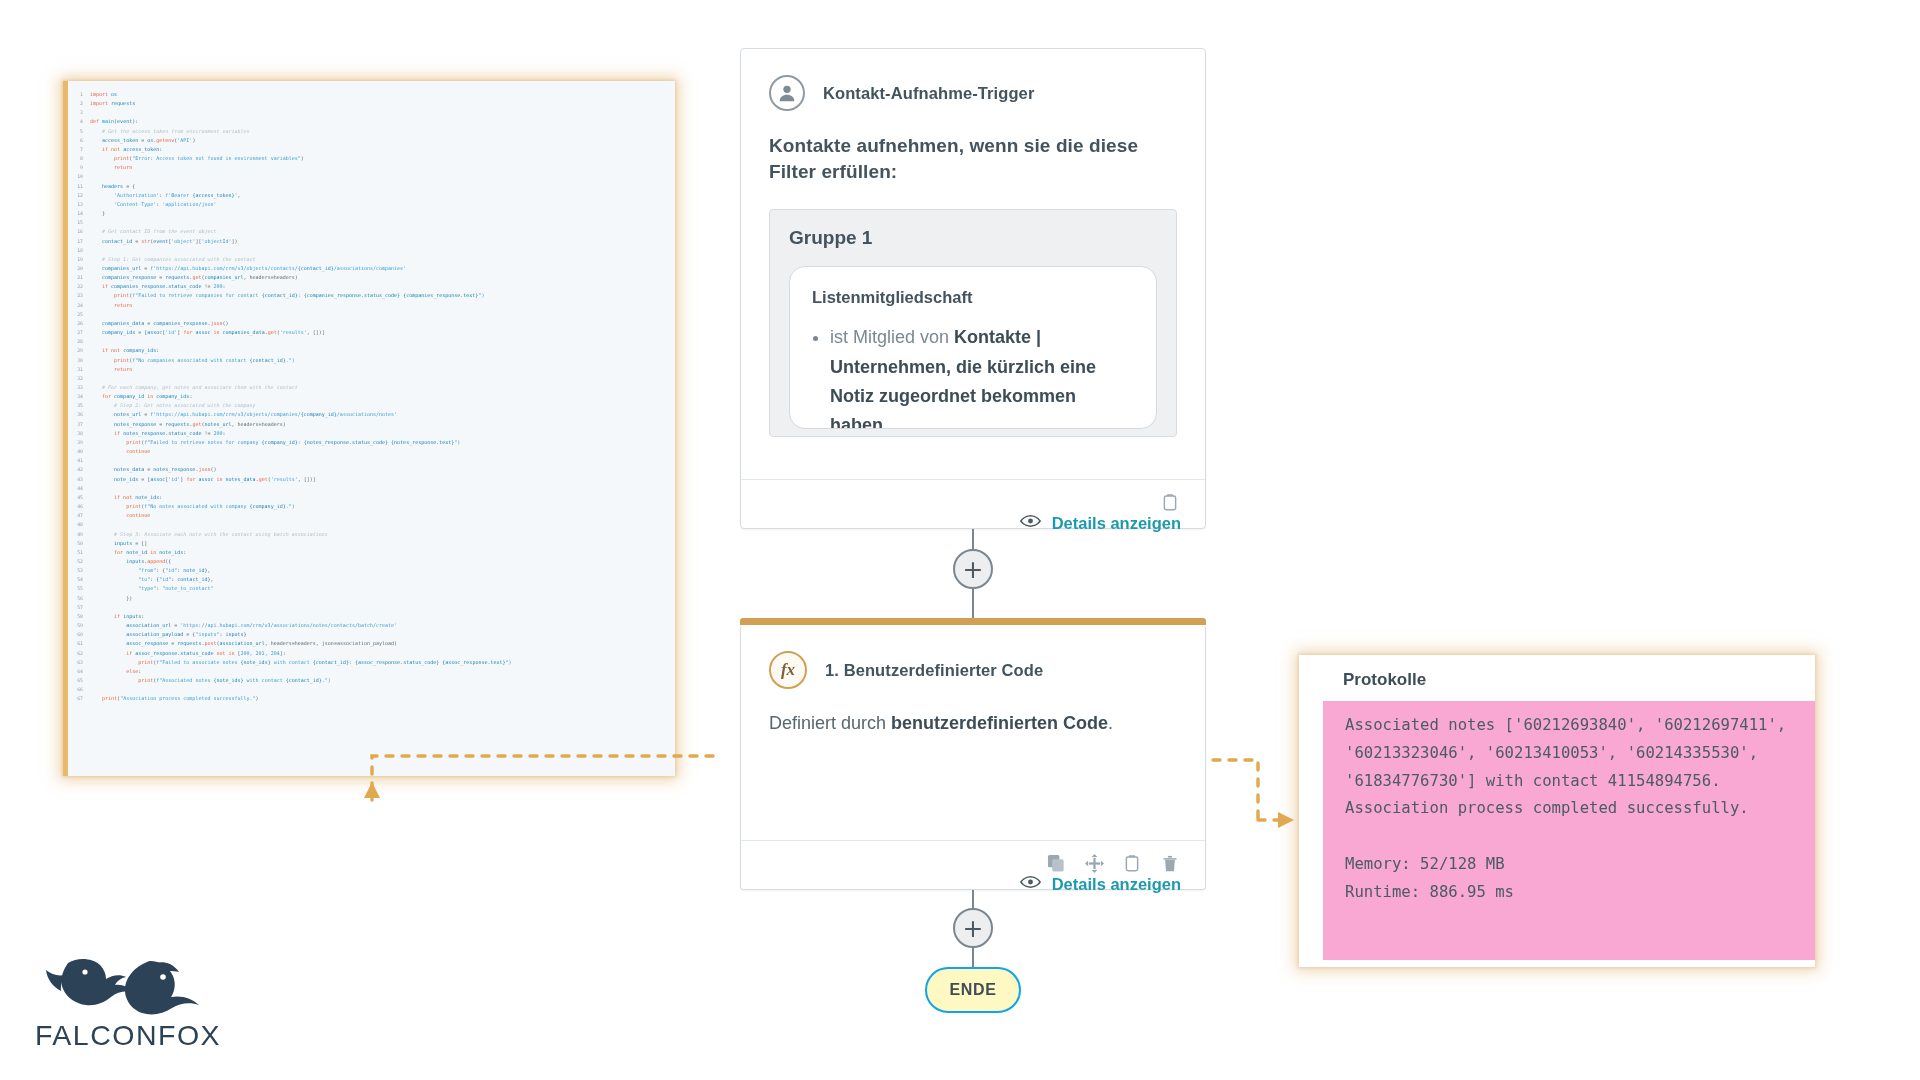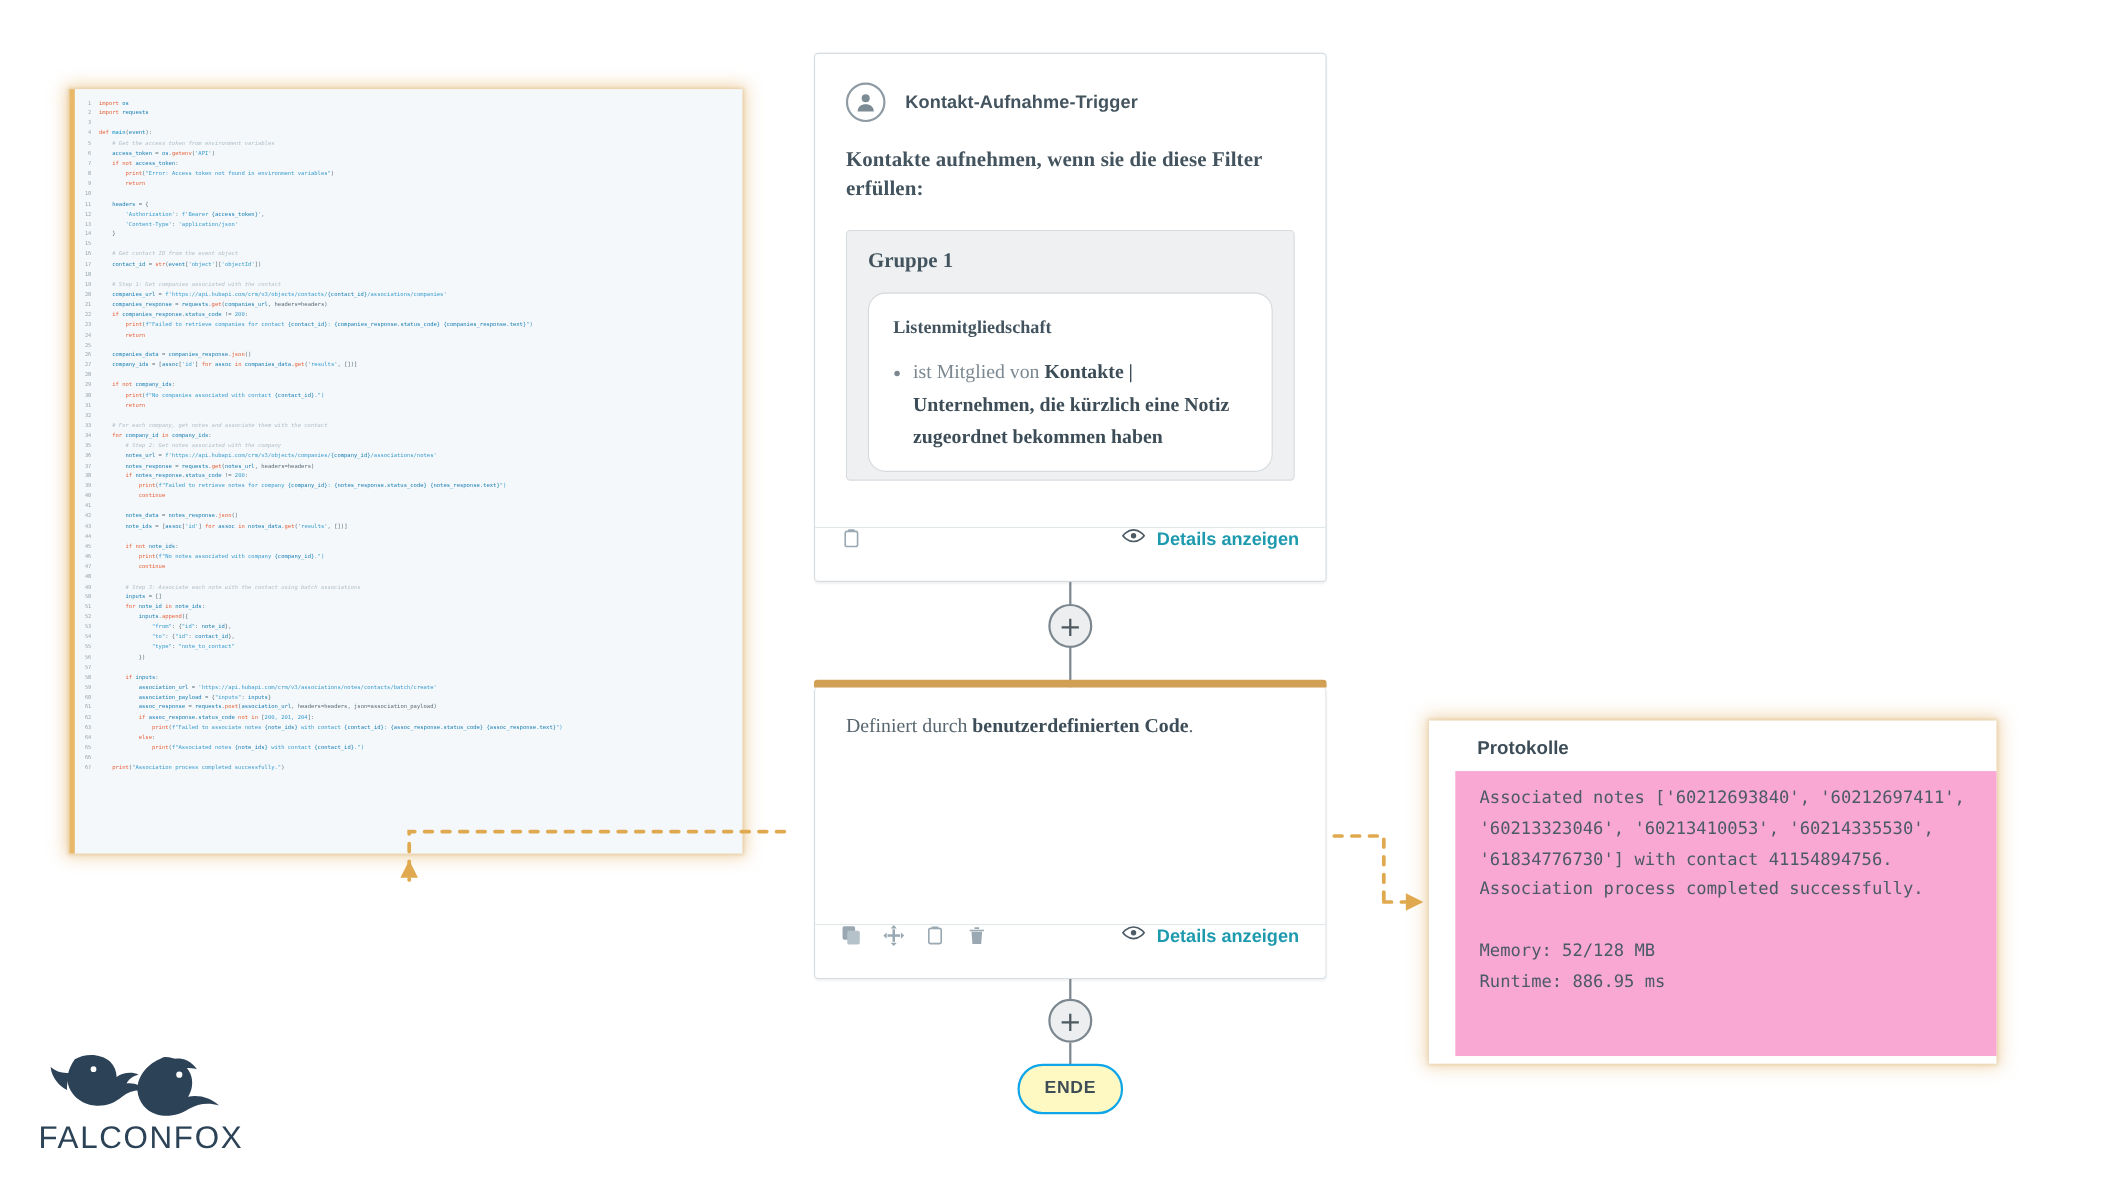--- a/index.html
+++ b/index.html
@@ -81,21 +81,21 @@
     width: 38px; height: 38px; border-radius: 50%;
     border: 2px solid #d1a054;
     background: #fdfaf4;
     display: flex; align-items: center; justify-content: center;
     flex: 0 0 auto;
     font-family: "Liberation Serif", serif;
     font-style: italic; font-size: 17px; color: #7b6238; font-weight: 700;
   }
   .card-title { font-size: 16.5px; font-weight: 700; color: #43545f; letter-spacing: 0.1px; }
 
-  .card-body { padding: 22px 28px 0 28px; font-family: Liberation Serif, serif; }
+  .card-body { padding: 22px 28px 0 28px; }
   .body-heading {
     font-size: 19px; font-weight: 700; color: #43545f;
     line-height: 1.38; letter-spacing: 0.1px;
   }
   .body-text { font-size: 18px; color: #58666f; line-height: 1.4; }
   .body-text b { color: #3d4d57; }
 
   .group-box {
     margin: 24px 0 0 0;
     background: #eef0f1;
@@ -118,21 +118,21 @@
   .filter-list { margin: 16px 0 0 18px; }
   .filter-list li {
     font-size: 18px; color: #7b8891; line-height: 1.62;
     list-style: disc;
   }
   .filter-list li b { color: #3d4d57; font-weight: 700; }
 
   .card-footer {
     position: absolute; left: 0; right: 0; bottom: 0; height: 49px;
     border-top: 1px solid #e2e7ea;
-    display: flex; align-items: flex-start; padding: 0 24px;
+    display: flex; align-items: flex-end; padding: 13px 24px; flex-direction: column;
   }
   .footer-tools { display: flex; align-items: center; gap: 18px; }
   .tool { width: 20px; height: 20px; color: #9aa8b2; display:block; }
   .tool svg { display: block; }
   .details-link {
     margin-left: auto; display: flex; align-items: center; gap: 11px;
     color: #1d9aae; font-size: 16.5px; font-weight: 700;
   }
   .eye { width: 21px; height: 21px; color: #4b5a64; }
 
@@ -253,20 +253,24 @@
       </div>
     </div>
 
     <div class="conn-line" style="top:529px;height:40px;"></div>
     <div class="plus" style="top:549px;">
       <span>+</span>
     </div>
     <div class="conn-line" style="top:589px;height:36px;"></div>
 
     <div class="card action">
+      <div class="card-head">
+        <span class="fx-icon">fx</span>
+        <span class="card-title">1. Benutzerdefinierter Code</span>
+      </div>
       <div class="card-body">
         <div class="body-text">
           <span>Definiert durch </span><b>benutzerdefinierten Code</b><span>.</span>
         </div>
       </div>
       <div class="card-footer">
         <div class="footer-tools">
           <span class="tool">
             <svg width="19" height="19" viewBox="0 0 20 20" fill="#9aa8b2">
               <rect x="1" y="1" width="12" height="13" rx="1.6"></rect>

